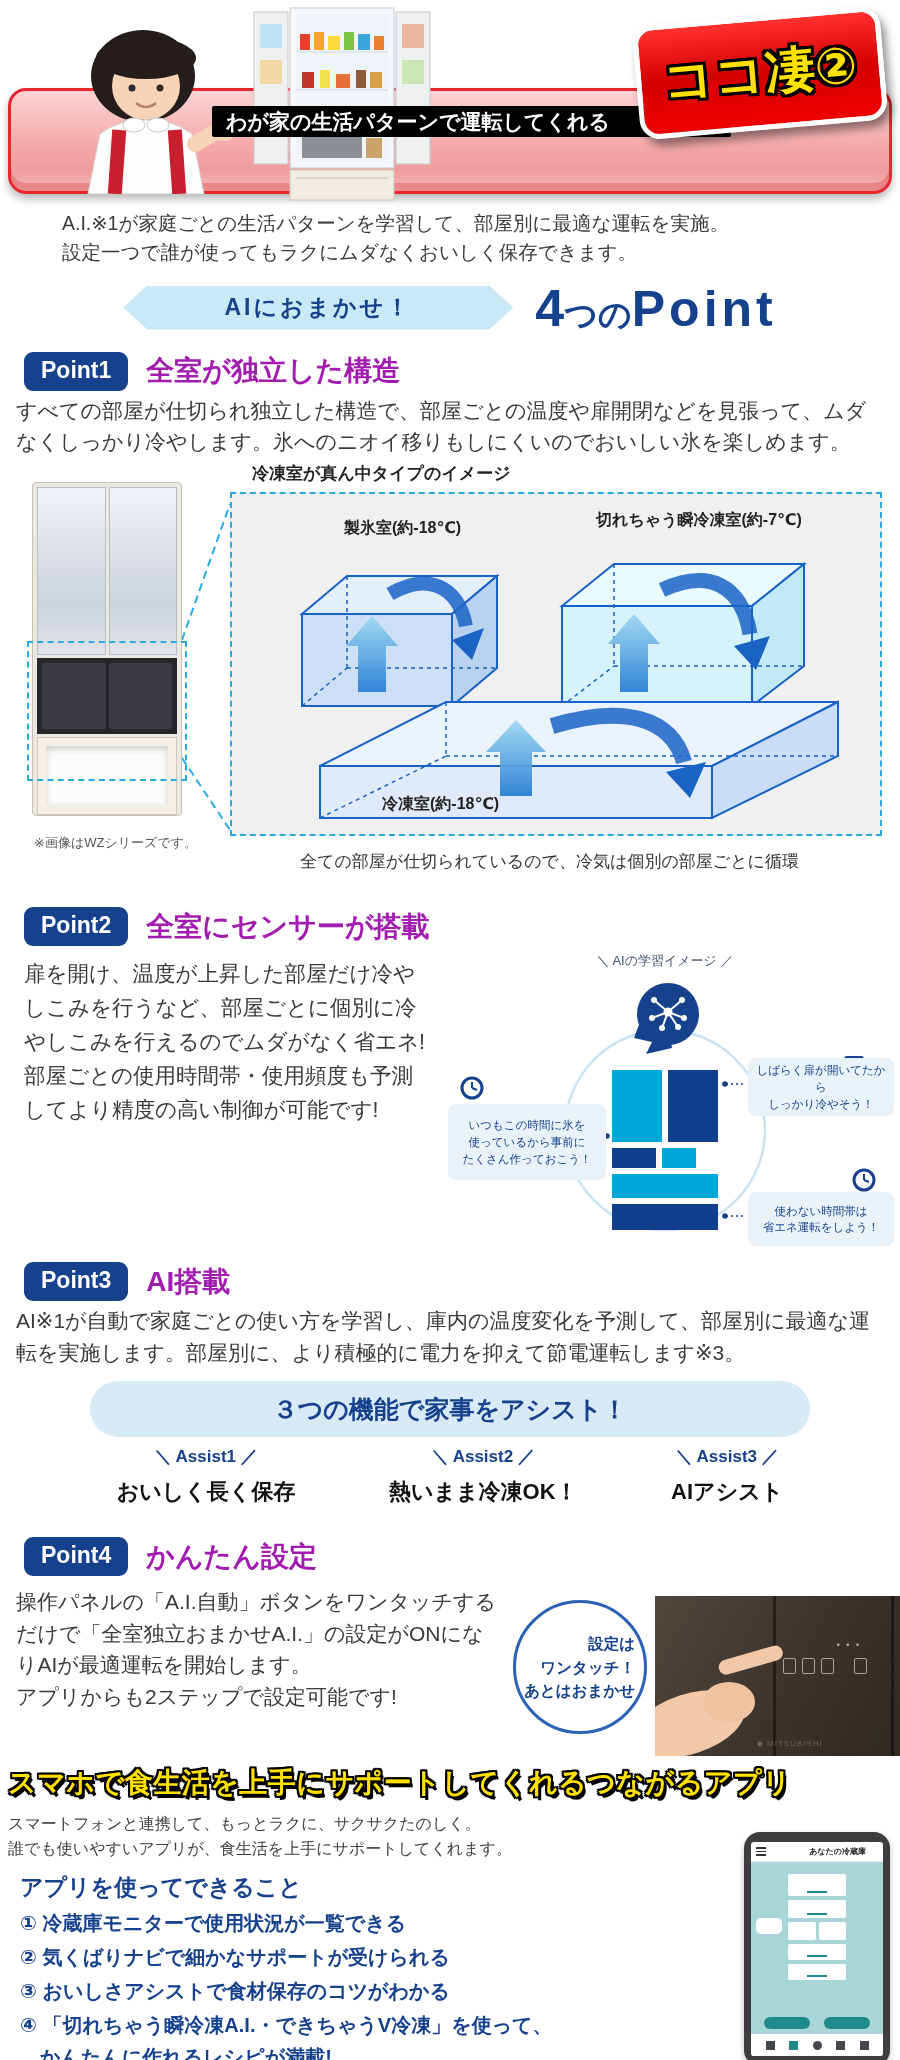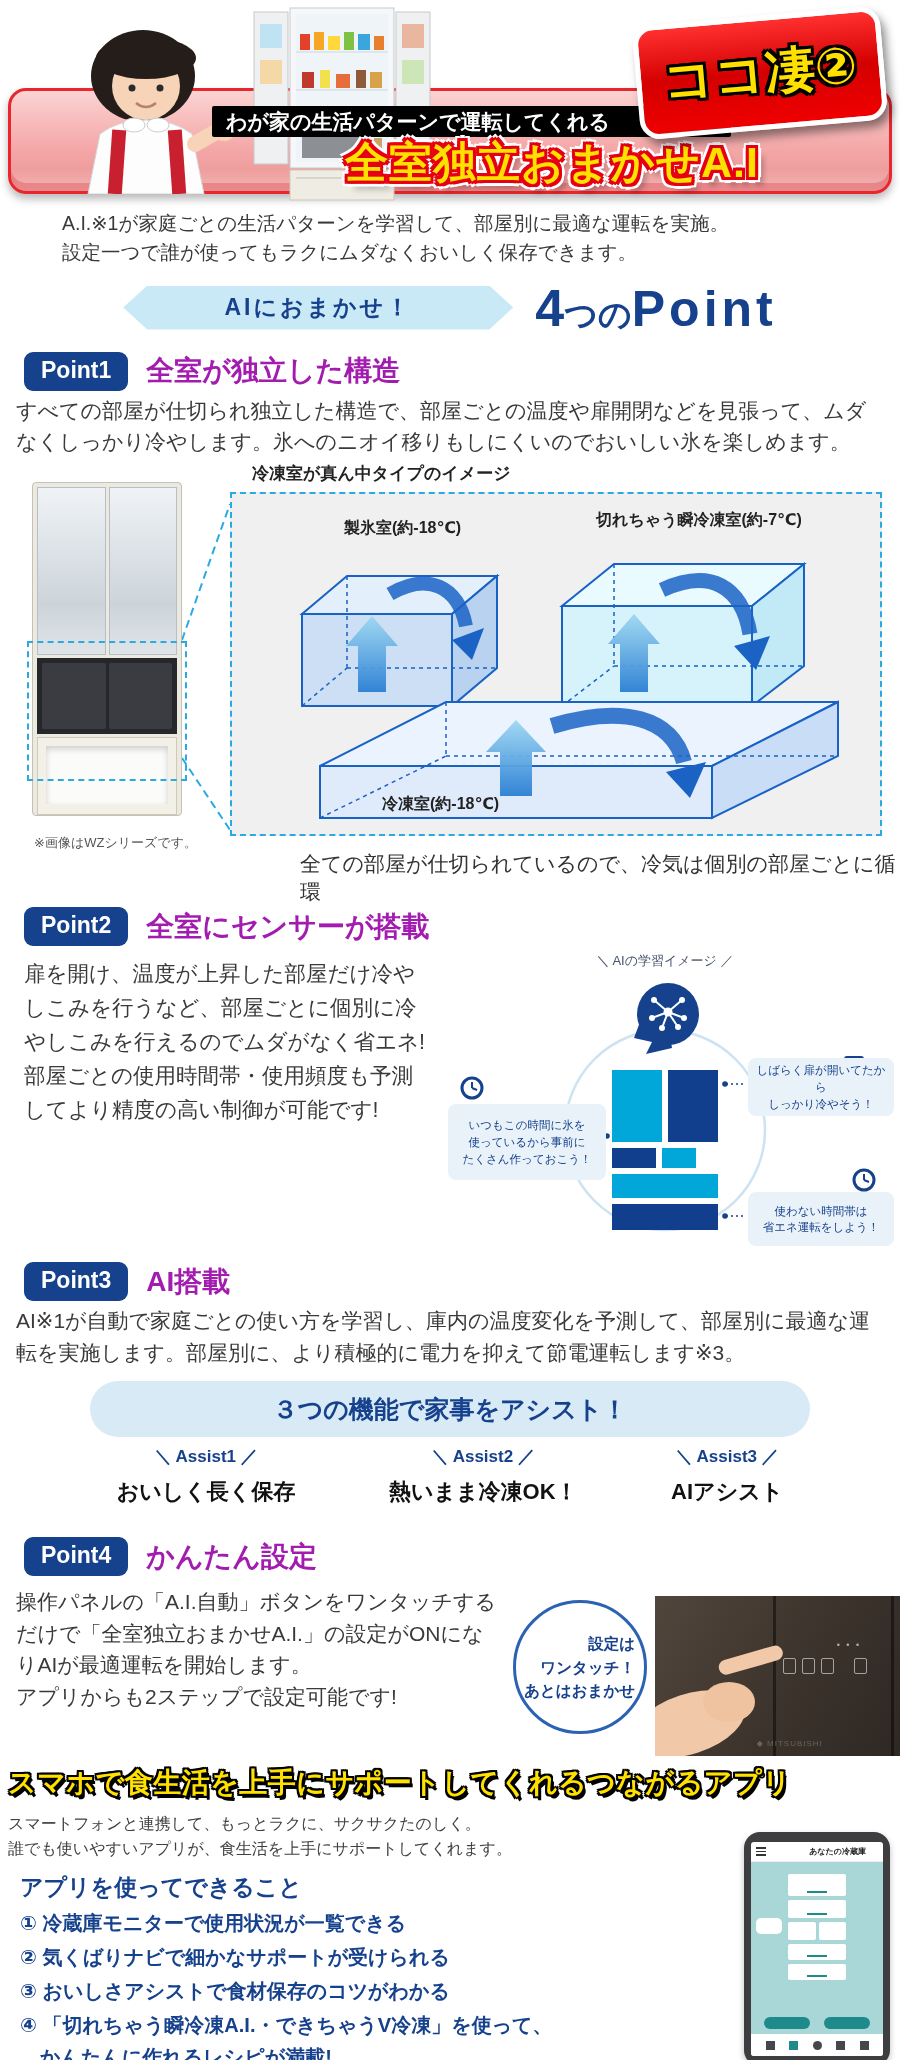--- a/index.html
+++ b/index.html
@@ -58,21 +58,21 @@
   .f-drawer{flex:1;background:#3a3c42;border-radius:2px;}
   .f-bottom{height:76px;margin:3px 4px 0;background:#f3f0e8;border:1px solid #cfc9b8;position:relative;}
   .f-bin{position:absolute;left:8px;right:8px;top:8px;bottom:10px;background:#fbfbfa;
     box-shadow:inset 0 3px 6px rgba(0,0,0,.18);}
   .f-zone{position:absolute;left:-6px;right:-6px;top:158px;height:136px;border:2px dashed #29abe2;z-index:3;}
   .p1-note{position:absolute;left:34px;top:372px;font-size:13px;color:#555;z-index:2;}
   .p1-dtitle{position:absolute;left:252px;top:0;font-size:17px;font-weight:bold;color:#222;z-index:2;}
   .p1-box{position:absolute;left:230px;top:30px;width:648px;height:340px;background:#f0f0f1;
     border:2px dashed #29abe2;z-index:2;}
   .p1-lab{position:absolute;font-size:16px;font-weight:bold;color:#222;}
-  .p1-caption{position:absolute;left:300px;top:388px;font-size:21px;color:#333;z-index:2;}
+  .p1-caption{position:absolute;left:300px;top:388px;font-size:17px;color:#333;z-index:2;}
 
   
   .p2-row{display:flex;margin:6px 0 0 24px;height:292px;}
   .p2-text{width:408px;font-size:21.5px;line-height:1.58;color:#3a3a3a;padding-top:6px;}
   .p2-diag{position:relative;width:450px;height:292px;margin-left:8px;}
   .p2-label{position:absolute;left:0;top:0;width:100%;text-align:center;font-size:13px;color:#44546a;z-index:2;}
   .bubble{position:absolute;background:#e9f2f9;border-radius:8px;color:#16418c;font-size:11.5px;
     line-height:1.45;text-align:center;display:flex;align-items:center;justify-content:center;
     padding:4px 4px;z-index:2;}
 
@@ -181,21 +181,20 @@
         <rect x="70" y="106" width="14" height="16" fill="#e2543e"></rect>
       <rect x="90" y="104" width="10" height="18" fill="#f0a63c"></rect>
         <rect x="106" y="106" width="14" height="16" fill="#95c55c"></rect>
       <rect x="50" y="132" width="60" height="22" fill="#8c8f94"></rect>
         <rect x="114" y="134" width="16" height="20" fill="#caa46a"></rect>
       <rect x="38" y="166" width="104" height="30" fill="#efece3" stroke="#cfc9b8"></rect>
       <line x1="44" y1="174" x2="136" y2="174" stroke="#c5bfae"></line>
     </svg>
 
     <div class="hero-band">わが家の生活パターンで運転してくれる</div>
-    <div class="hero-title">全室独立おまかせA.I</div>
     <div class="hero-badge">
       <span>ココ凄②</span>
     </div>
   </div>
 
   <div class="intro preline">A.I.※1が家庭ごとの生活パターンを学習して、部屋別に最適な運転を実施。
 設定一つで誰が使ってもラクにムダなくおいしく保存できます。</div>
 
   <div class="pts-head">
     <div class="pts-banner">AIにおまかせ！</div>

